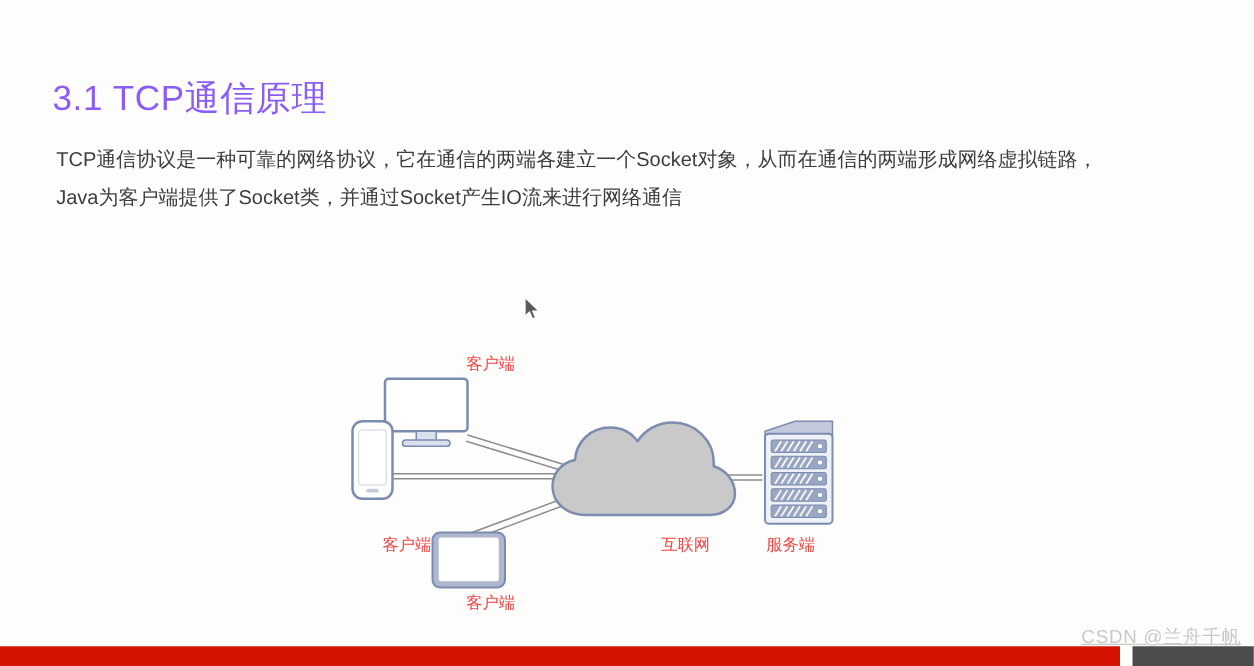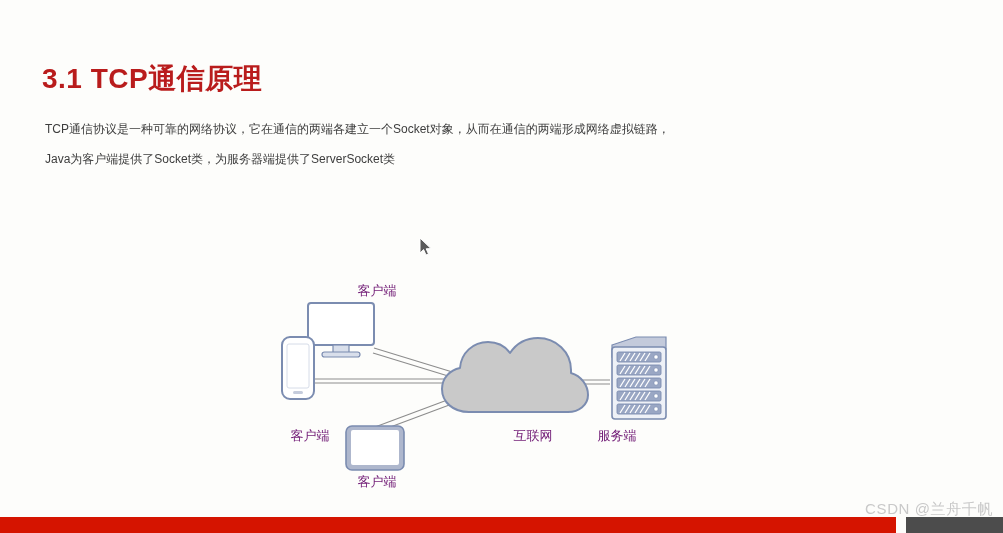--- a/index.html
+++ b/index.html
@@ -24,34 +24,34 @@
     height: 533px;
     background: #fdfdfb;
   }
 
   
   #slide-title {
     position: absolute;
     left: 42px;
     top: 60px;
     font-size: 28px;
-    font-weight: bold;
-    color: #b91c1c;
+    font-weight: normal;
+    color: #8b5cf6;
     letter-spacing: 0.5px;
     white-space: nowrap;
   }
 
   
   #body-text {
     position: absolute;
     left: 45px;
     top: 114px;
     width: 950px;
     color: #3d3d3d;
-    font-size: 12px;
+    font-size: 16px;
     line-height: 30px;
   }
   #body-text .line {
     white-space: nowrap;
   }
 
   
   #diagram {
     position: absolute;
     left: 270px;
@@ -59,23 +59,23 @@
     width: 430px;
     height: 225px;
   }
   #diagram svg {
     display: block;
   }
 
   .diagram-label {
     position: absolute;
     font-size: 13px;
-    color: #701a75;
-    white-space: nowrap;
-    text-align: center;
+    color: #ef4444;
+    white-space: nowrap;
+    text-align: right;
   }
   #label-client-top   { left: 72px;  top: 7px;   width: 70px; }
   #label-client-left  { left:  5px;  top: 152px; width: 70px; }
   #label-client-bot   { left: 72px;  top: 198px; width: 70px; }
   #label-internet     { left: 228px; top: 152px; width: 70px; }
   #label-server       { left: 312px; top: 152px; width: 70px; }
 
   
   #mouse-cursor {
     position: absolute;
@@ -87,20 +87,21 @@
 
   
   #watermark {
     position: absolute;
     right: 10px;
     top: 500px;
     font-size: 15px;
     color: #c9c9c9;
     letter-spacing: 0.6px;
     white-space: nowrap;
+    text-decoration: underline;
   }
 
   
   #bottom-bar-red {
     position: absolute;
     left: 0;
     bottom: 0;
     width: 896px;
     height: 16px;
     background: #d51400;
@@ -116,21 +117,21 @@
 </style>
 </head>
 <body>
 
 <div id="slide">
 
   <div id="slide-title">3.1 TCP通信原理</div>
 
   <div id="body-text">
     <div class="line">TCP通信协议是一种可靠的网络协议，它在通信的两端各建立一个Socket对象，从而在通信的两端形成网络虚拟链路，</div>
-    <div class="line">Java为客户端提供了Socket类，为服务器端提供了ServerSocket类</div>
+    <div class="line">Java为客户端提供了Socket类，并通过Socket产生IO流来进行网络通信</div>
   </div>
 
   <div id="diagram">
 
     <svg width="430" height="225" viewBox="0 0 430 225">
 
       <g stroke="#8d8d8d" fill="none">
 
         <g>
           <line x1="104" y1="73" x2="202" y2="103" stroke-width="1.2"></line>

